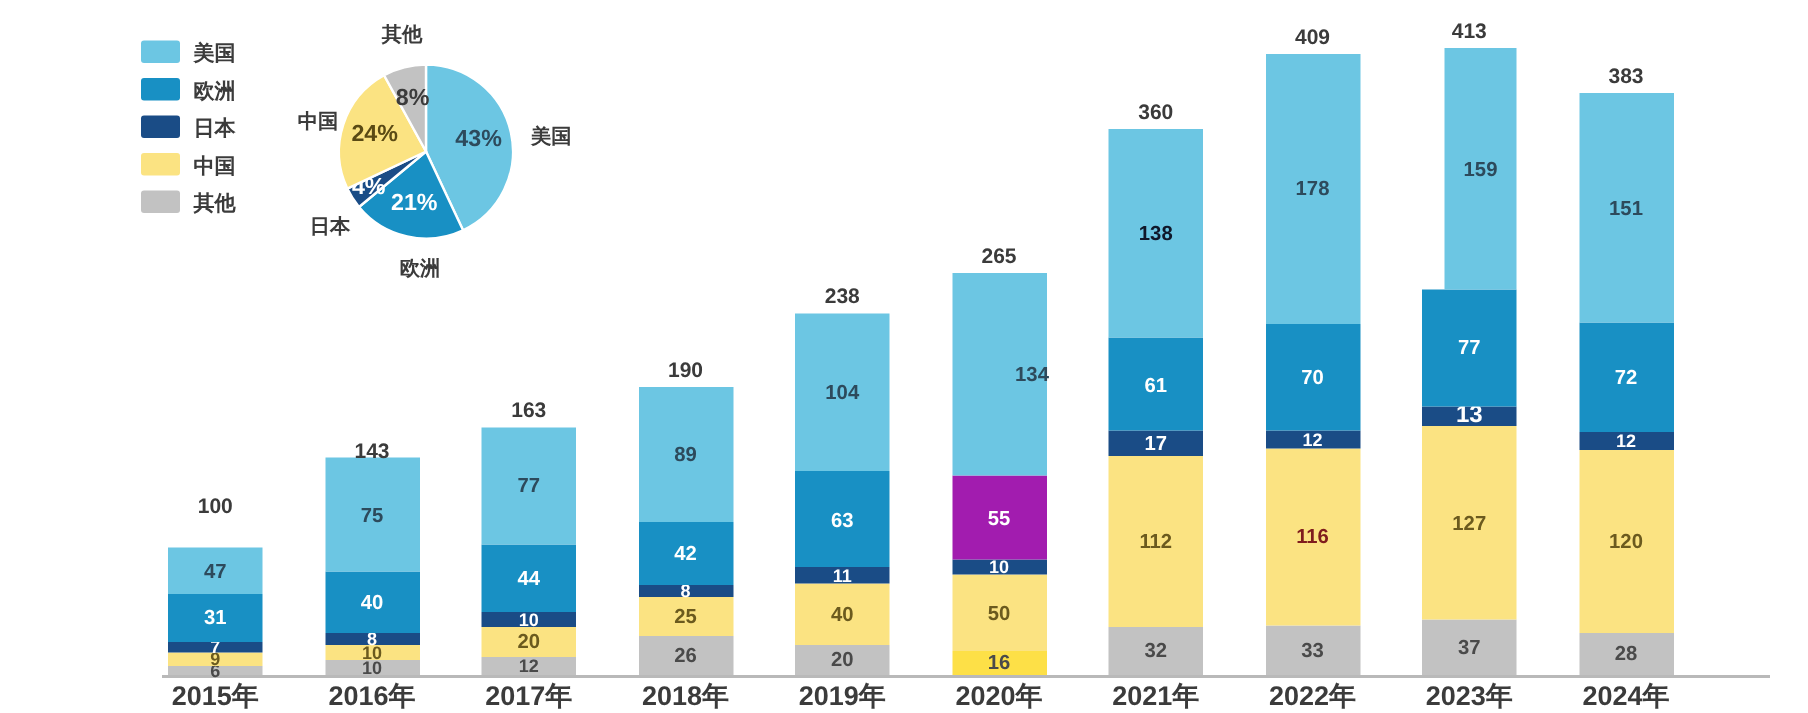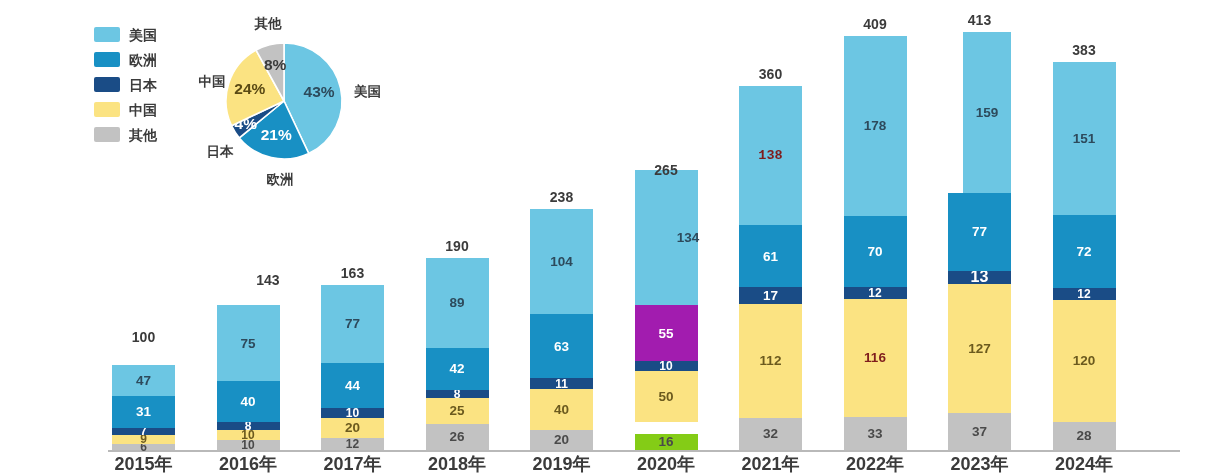--- a/index.html
+++ b/index.html
@@ -209,21 +209,21 @@
           <div class="seg" style="height: 8.1px; background: rgb(26, 76, 134);">
             <span class="seg-label" style="color: rgb(255, 255, 255); font-size: 12px;">8</span>
           </div>
           <div class="seg" style="height: 40.48px; background: rgb(24, 144, 196);">
             <span class="seg-label" style="color: rgb(255, 255, 255);">40</span>
           </div>
           <div class="seg" style="height: 75.9px; background: rgb(108, 198, 227);">
             <span class="seg-label" style="color: rgb(45, 74, 92);">75</span>
           </div>
         </div>
-        <div class="total-label" style="bottom: 188px; text-align: right;">143</div>
+        <div class="total-label" style="bottom: 168px;">143</div>
         <div class="cat-label">2016年</div>
       </div>
       <div class="bar-group" style="left: 321px; width: 63px; height: 475px;">
         <div class="bar-stack" style="bottom: 25px;">
           <div class="seg" style="height: 12.14px; background: rgb(194, 194, 194);">
             <span class="seg-label" style="color: rgb(74, 74, 74); font-size: 12px;">12</span>
           </div>
           <div class="seg" style="height: 20.24px; background: rgb(251, 227, 130);">
             <span class="seg-label" style="color: rgb(107, 90, 30);">20</span>
           </div>
@@ -277,21 +277,21 @@
           </div>
           <div class="seg" style="height: 105.25px; background: rgb(108, 198, 227);">
             <span class="seg-label" style="color: rgb(45, 74, 92);">104</span>
           </div>
         </div>
         <div class="total-label" style="bottom: 270.856px;">238</div>
         <div class="cat-label">2019年</div>
       </div>
       <div class="bar-group" style="left: 634.5px; width: 63px; height: 475px;">
         <div class="bar-stack" style="bottom: 25px;">
-          <div class="seg" style="height: 16.19px; background: #84cc16; margin-top: 12px;">
+          <div class="seg" style="height: 16.19px; background: #fde047;">
             <span class="seg-label" style="color: rgb(74, 74, 74);">16</span>
           </div>
           <div class="seg" style="height: 50.6px; background: rgb(251, 227, 130);">
             <span class="seg-label" style="color: rgb(107, 90, 30);">50</span>
           </div>
           <div class="seg" style="height: 10.12px; background: rgb(26, 76, 134);">
             <span class="seg-label" style="color: rgb(255, 255, 255); font-size: 12px;">10</span>
           </div>
           <div class="seg" style="height: 55.66px; background: #a21caf;">
             <span class="seg-label" style="color: rgb(255, 255, 255);">55</span>
@@ -311,21 +311,21 @@
           <div class="seg" style="height: 113.34px; background: rgb(251, 227, 130);">
             <span class="seg-label" style="color: rgb(107, 90, 30);">112</span>
           </div>
           <div class="seg" style="height: 17.2px; background: rgb(26, 76, 134);">
             <span class="seg-label" style="color: rgb(255, 255, 255);">17</span>
           </div>
           <div class="seg" style="height: 61.73px; background: rgb(24, 144, 196);">
             <span class="seg-label" style="color: rgb(255, 255, 255);">61</span>
           </div>
           <div class="seg" style="height: 139.66px; background: rgb(108, 198, 227);">
-            <span class="seg-label" style="color: #7f1d1d; font-family: Liberation Mono, monospace;">138</span>
+            <span class="seg-label" style="color: #0f172a;">138</span>
           </div>
         </div>
         <div class="total-label" style="bottom: 394.32px;">360</div>
         <div class="cat-label">2021年</div>
       </div>
       <div class="bar-group" style="left: 843.5px; width: 63px; height: 475px;">
         <div class="bar-stack" style="bottom: 25px;">
           <div class="seg" style="height: 33.4px; background: rgb(194, 194, 194);">
             <span class="seg-label" style="color: rgb(74, 74, 74);">33</span>
           </div>

